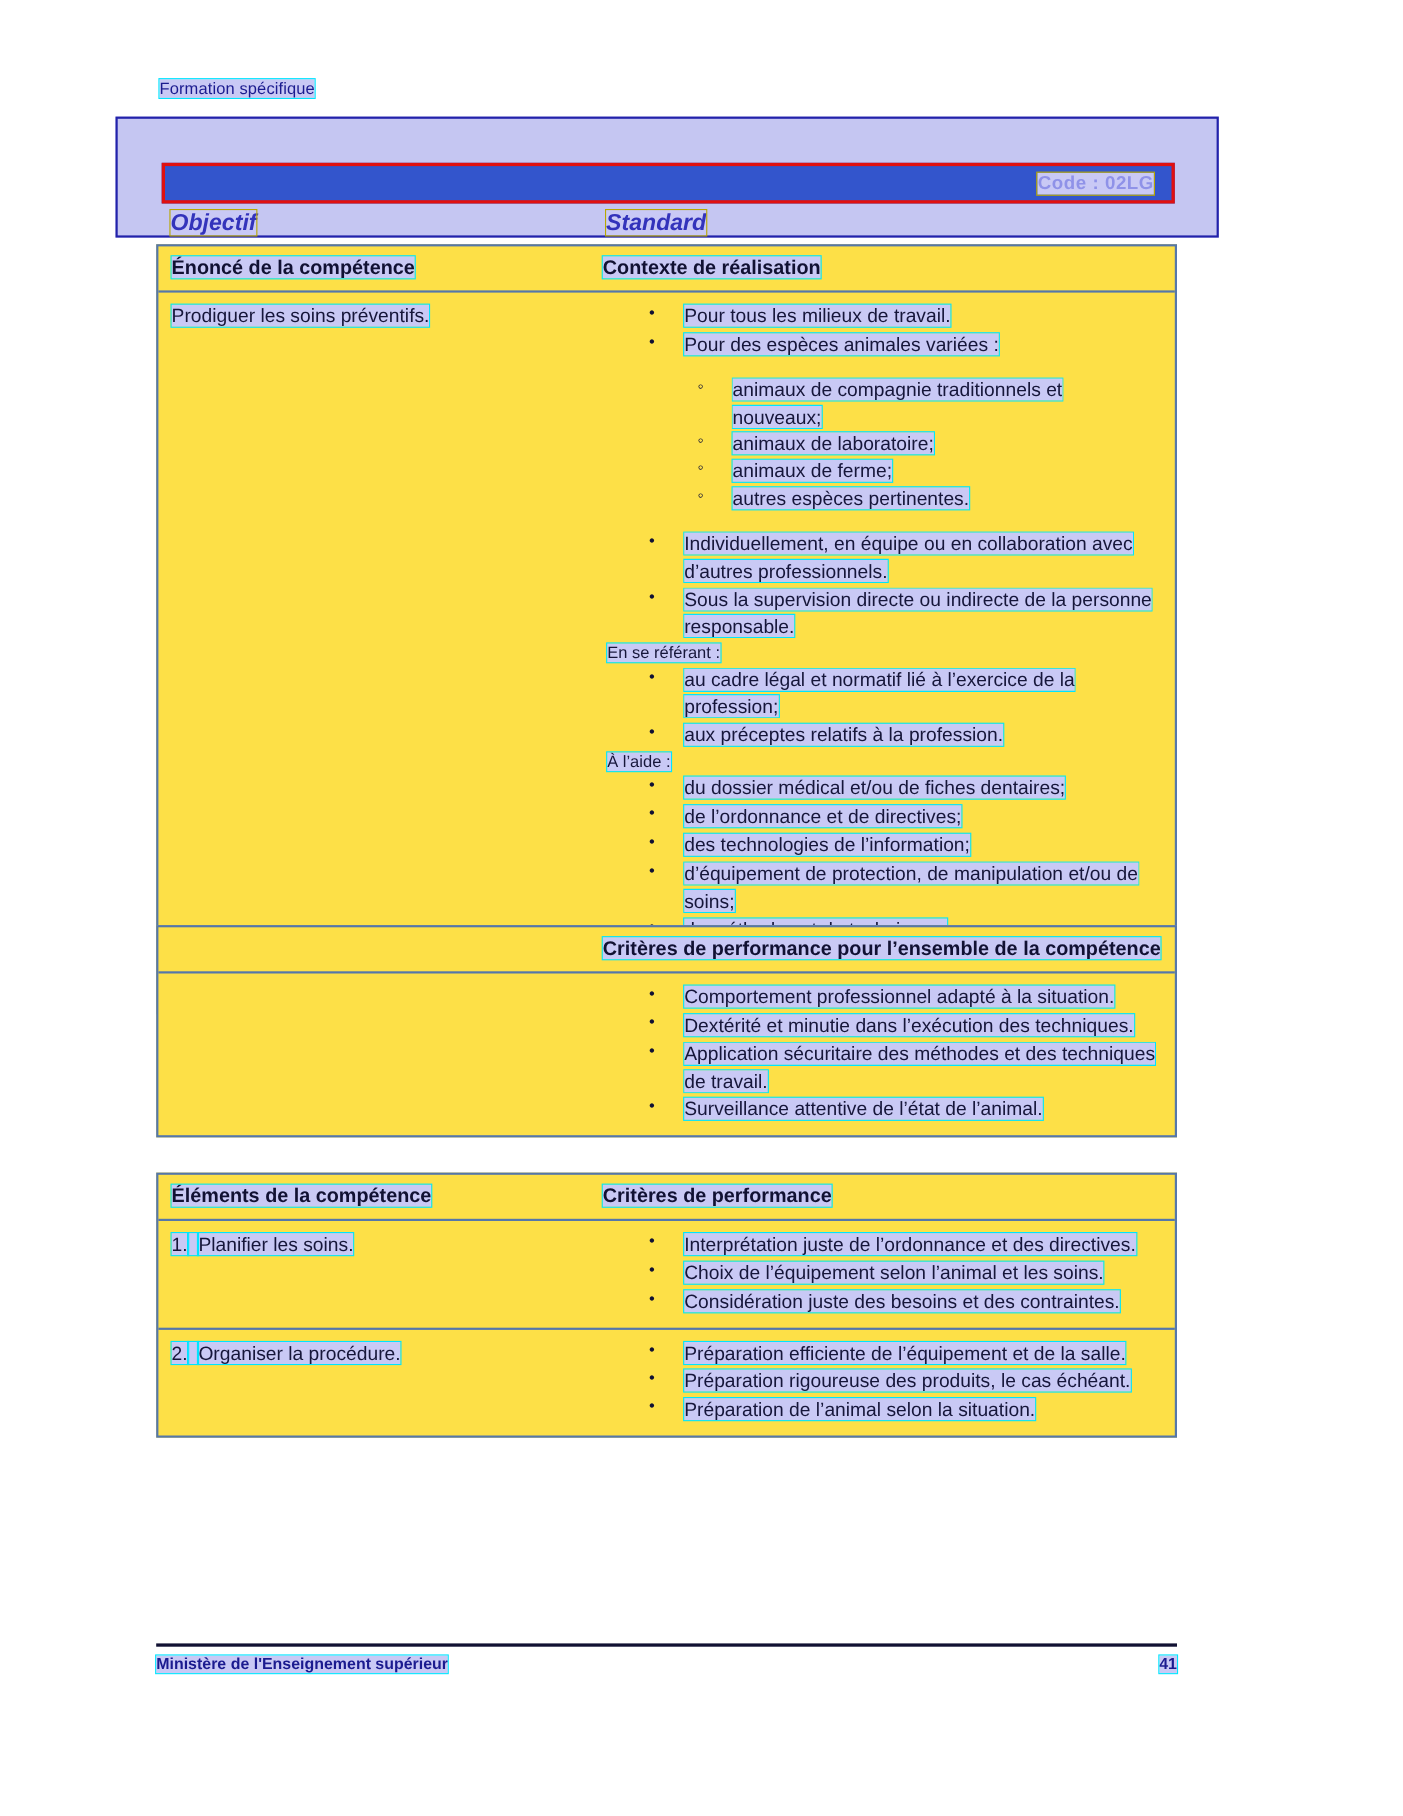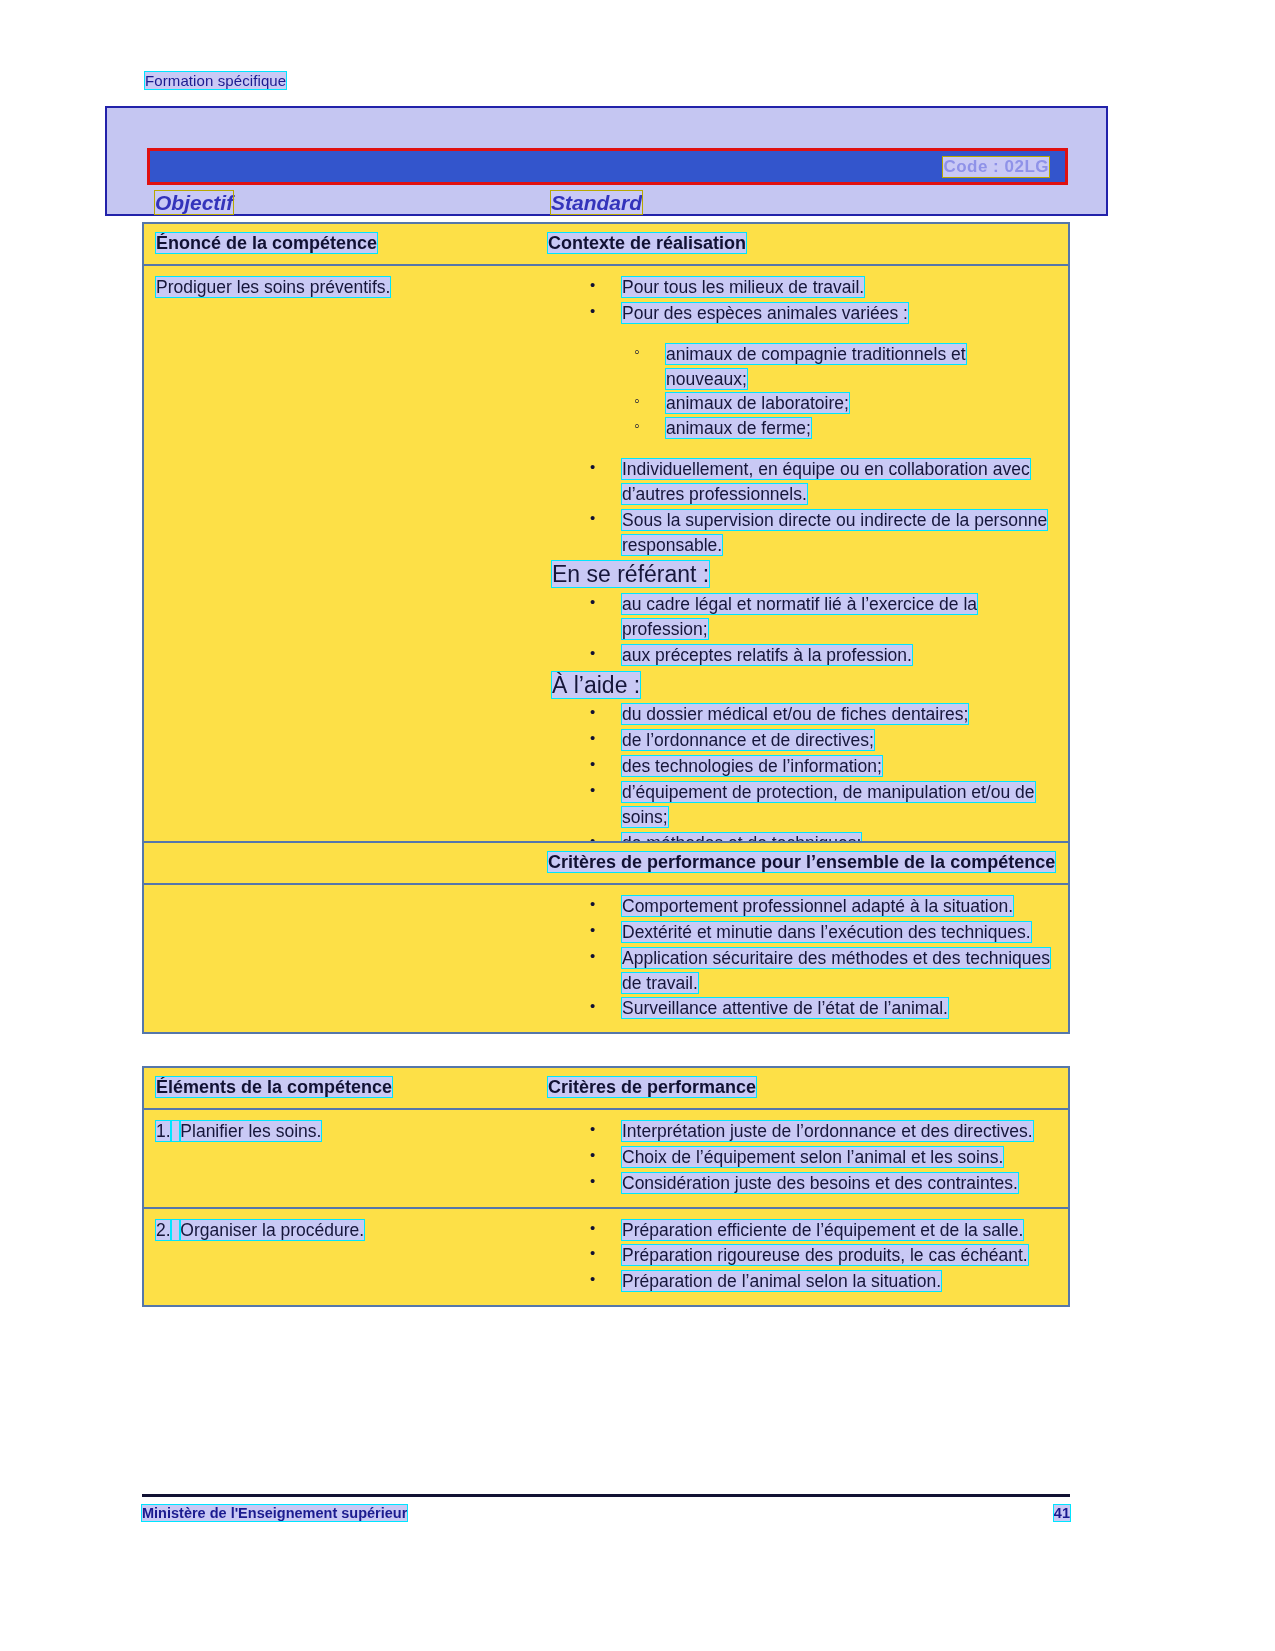--- a/index.html
+++ b/index.html
@@ -175,21 +175,21 @@
   }
   ul.lv2 > li::before {
     content: "\25E6";
     position: absolute;
     left: 0;
     top: -1px;
     font-size: 16px;
     color: #111133;
   }
   .lead {
-    font-size: 23px;
+    font-size: 15px;
     line-height: 1.42;
     padding-left: 4px;
     margin: 0 0 1px 0;
   }
   .elem-num {
     font-size: 17.5px;
     line-height: 1.42;
     white-space: pre;
   }
 
@@ -256,20 +256,21 @@
 
         <ul class="lv1">
           <li><span class="hl">Pour tous les milieux de travail.</span></li>
           <li><span class="hl">Pour des espèces animales variées :</span></li>
         </ul>
 
         <ul class="lv2">
           <li><span class="hl">animaux de compagnie traditionnels et nouveaux;</span></li>
           <li><span class="hl">animaux de laboratoire;</span></li>
           <li><span class="hl">animaux de ferme;</span></li>
+          <li><span class="hl">autres espèces pertinentes.</span></li>
         </ul>
 
         <ul class="lv1">
           <li><span class="hl">Individuellement, en équipe ou en collaboration avec d’autres professionnels.</span></li>
           <li><span class="hl">Sous la supervision directe ou indirecte de la personne responsable.</span></li>
         </ul>
 
         <div class="lead">
           <span class="hl">En se référant :</span>
         </div>

